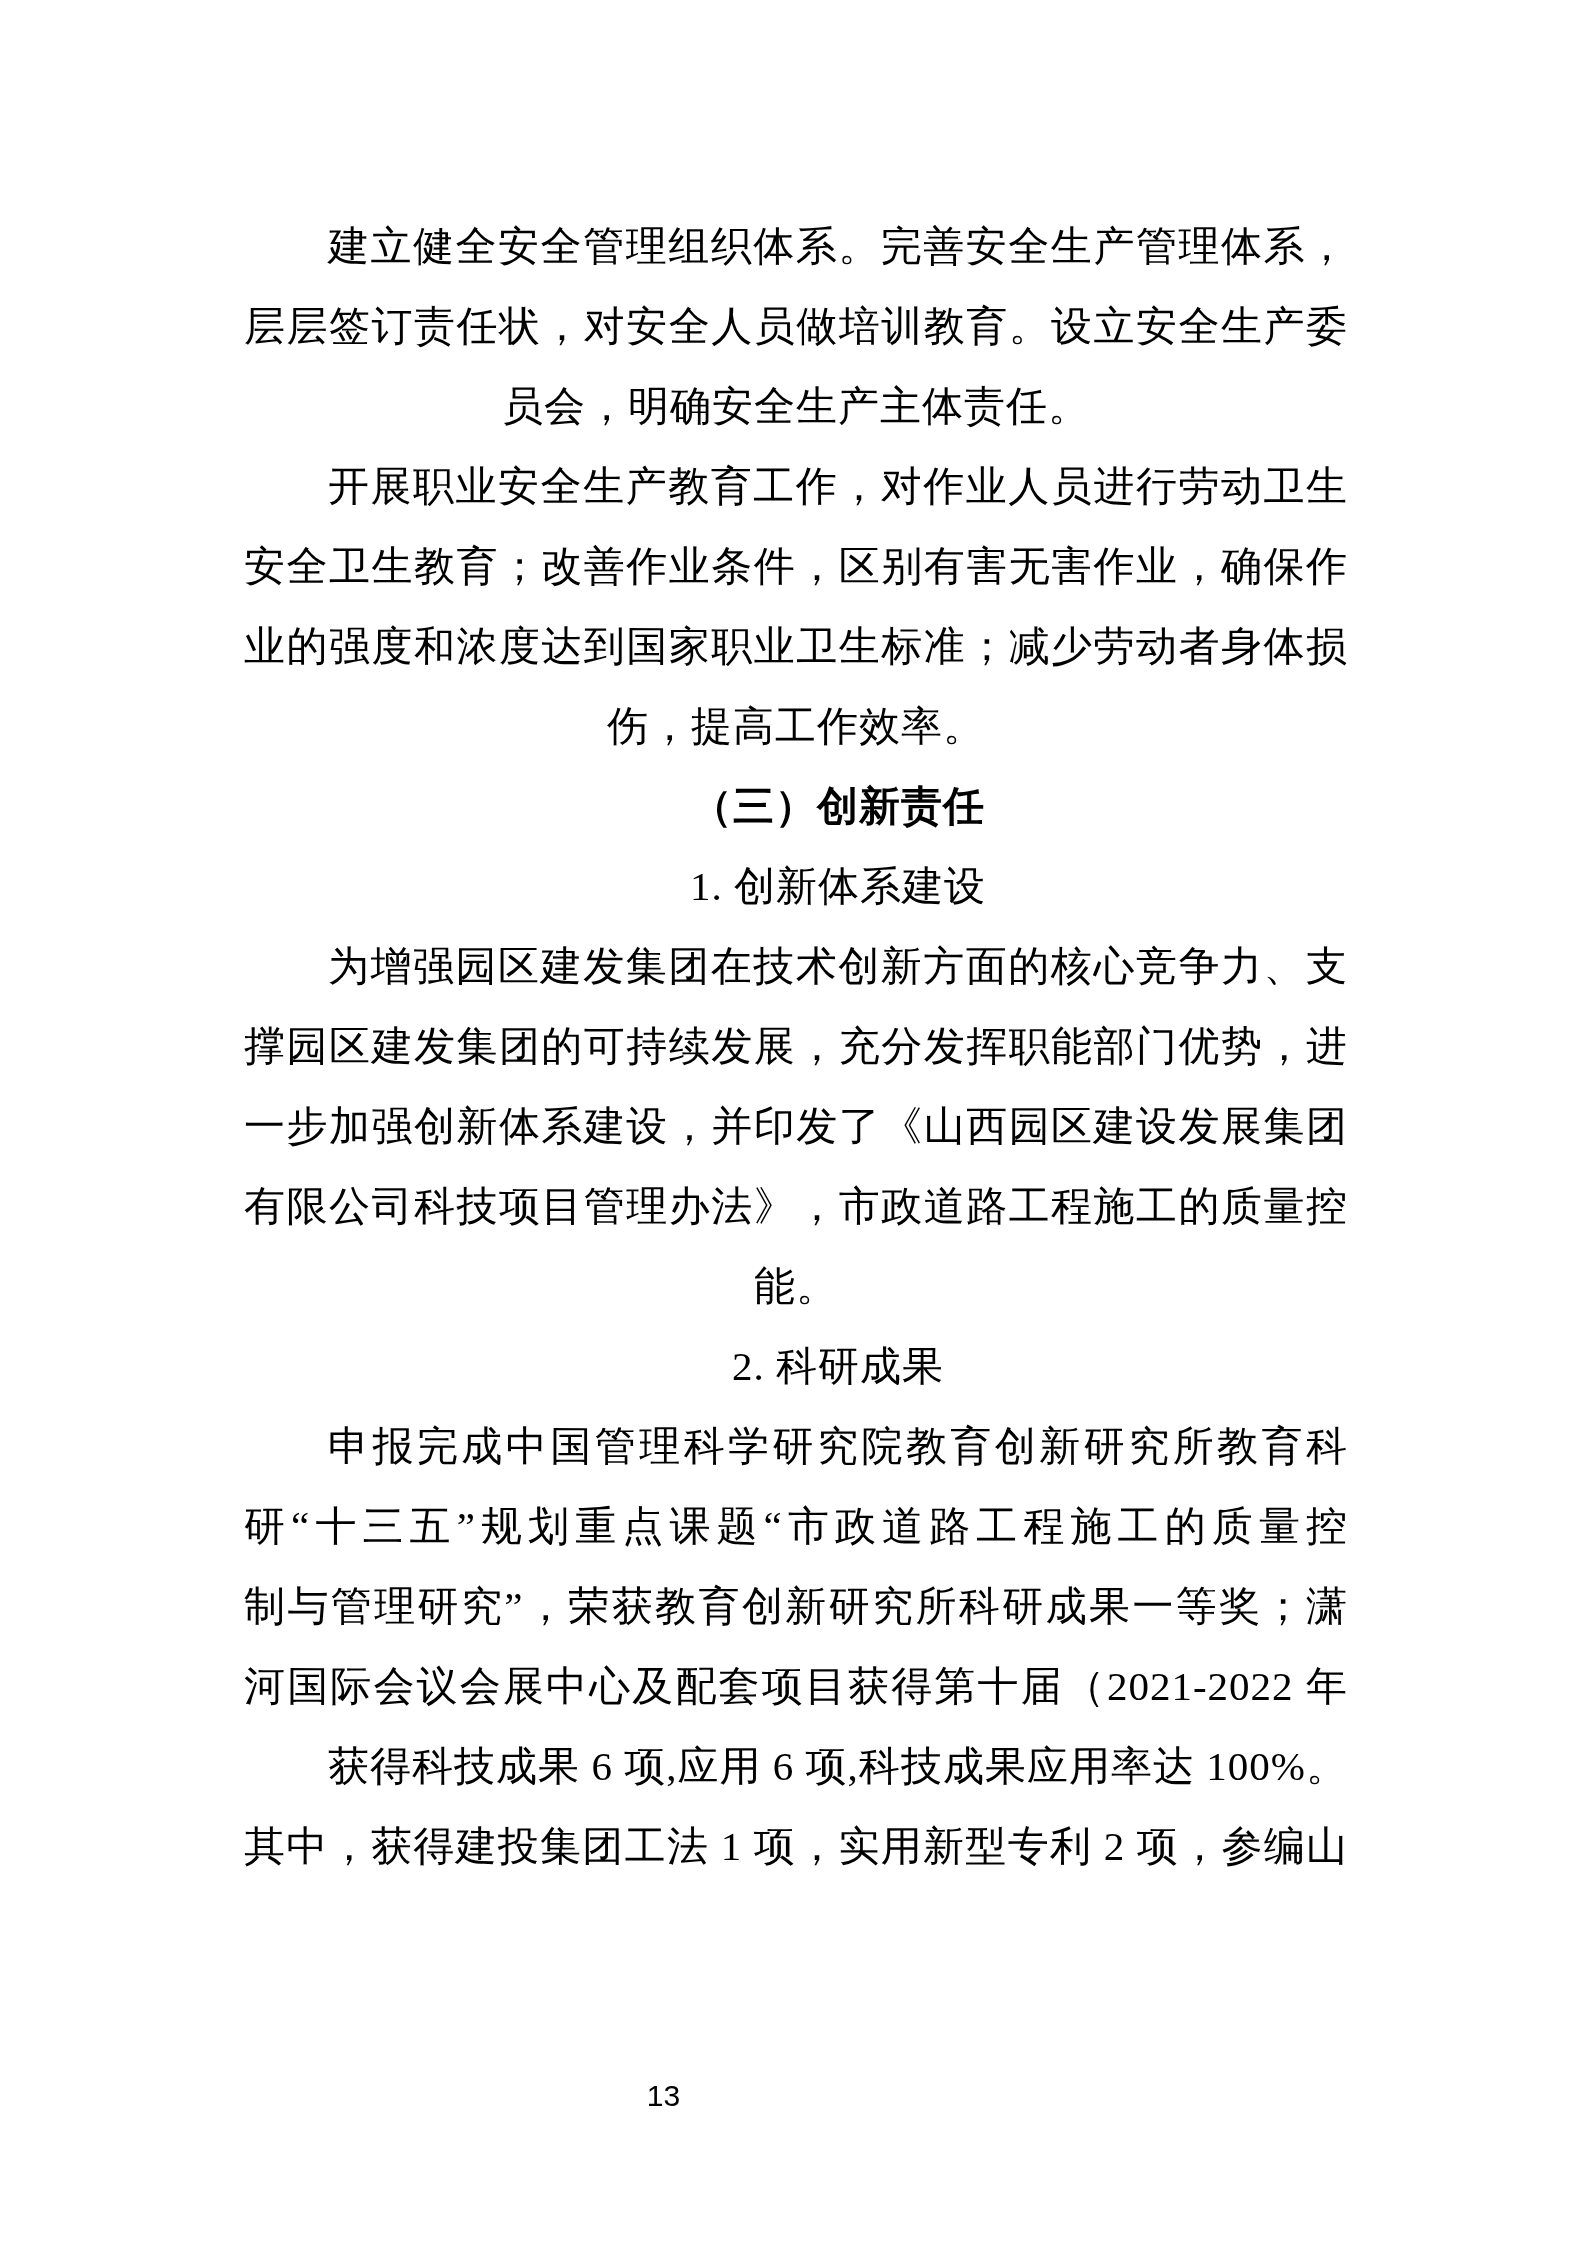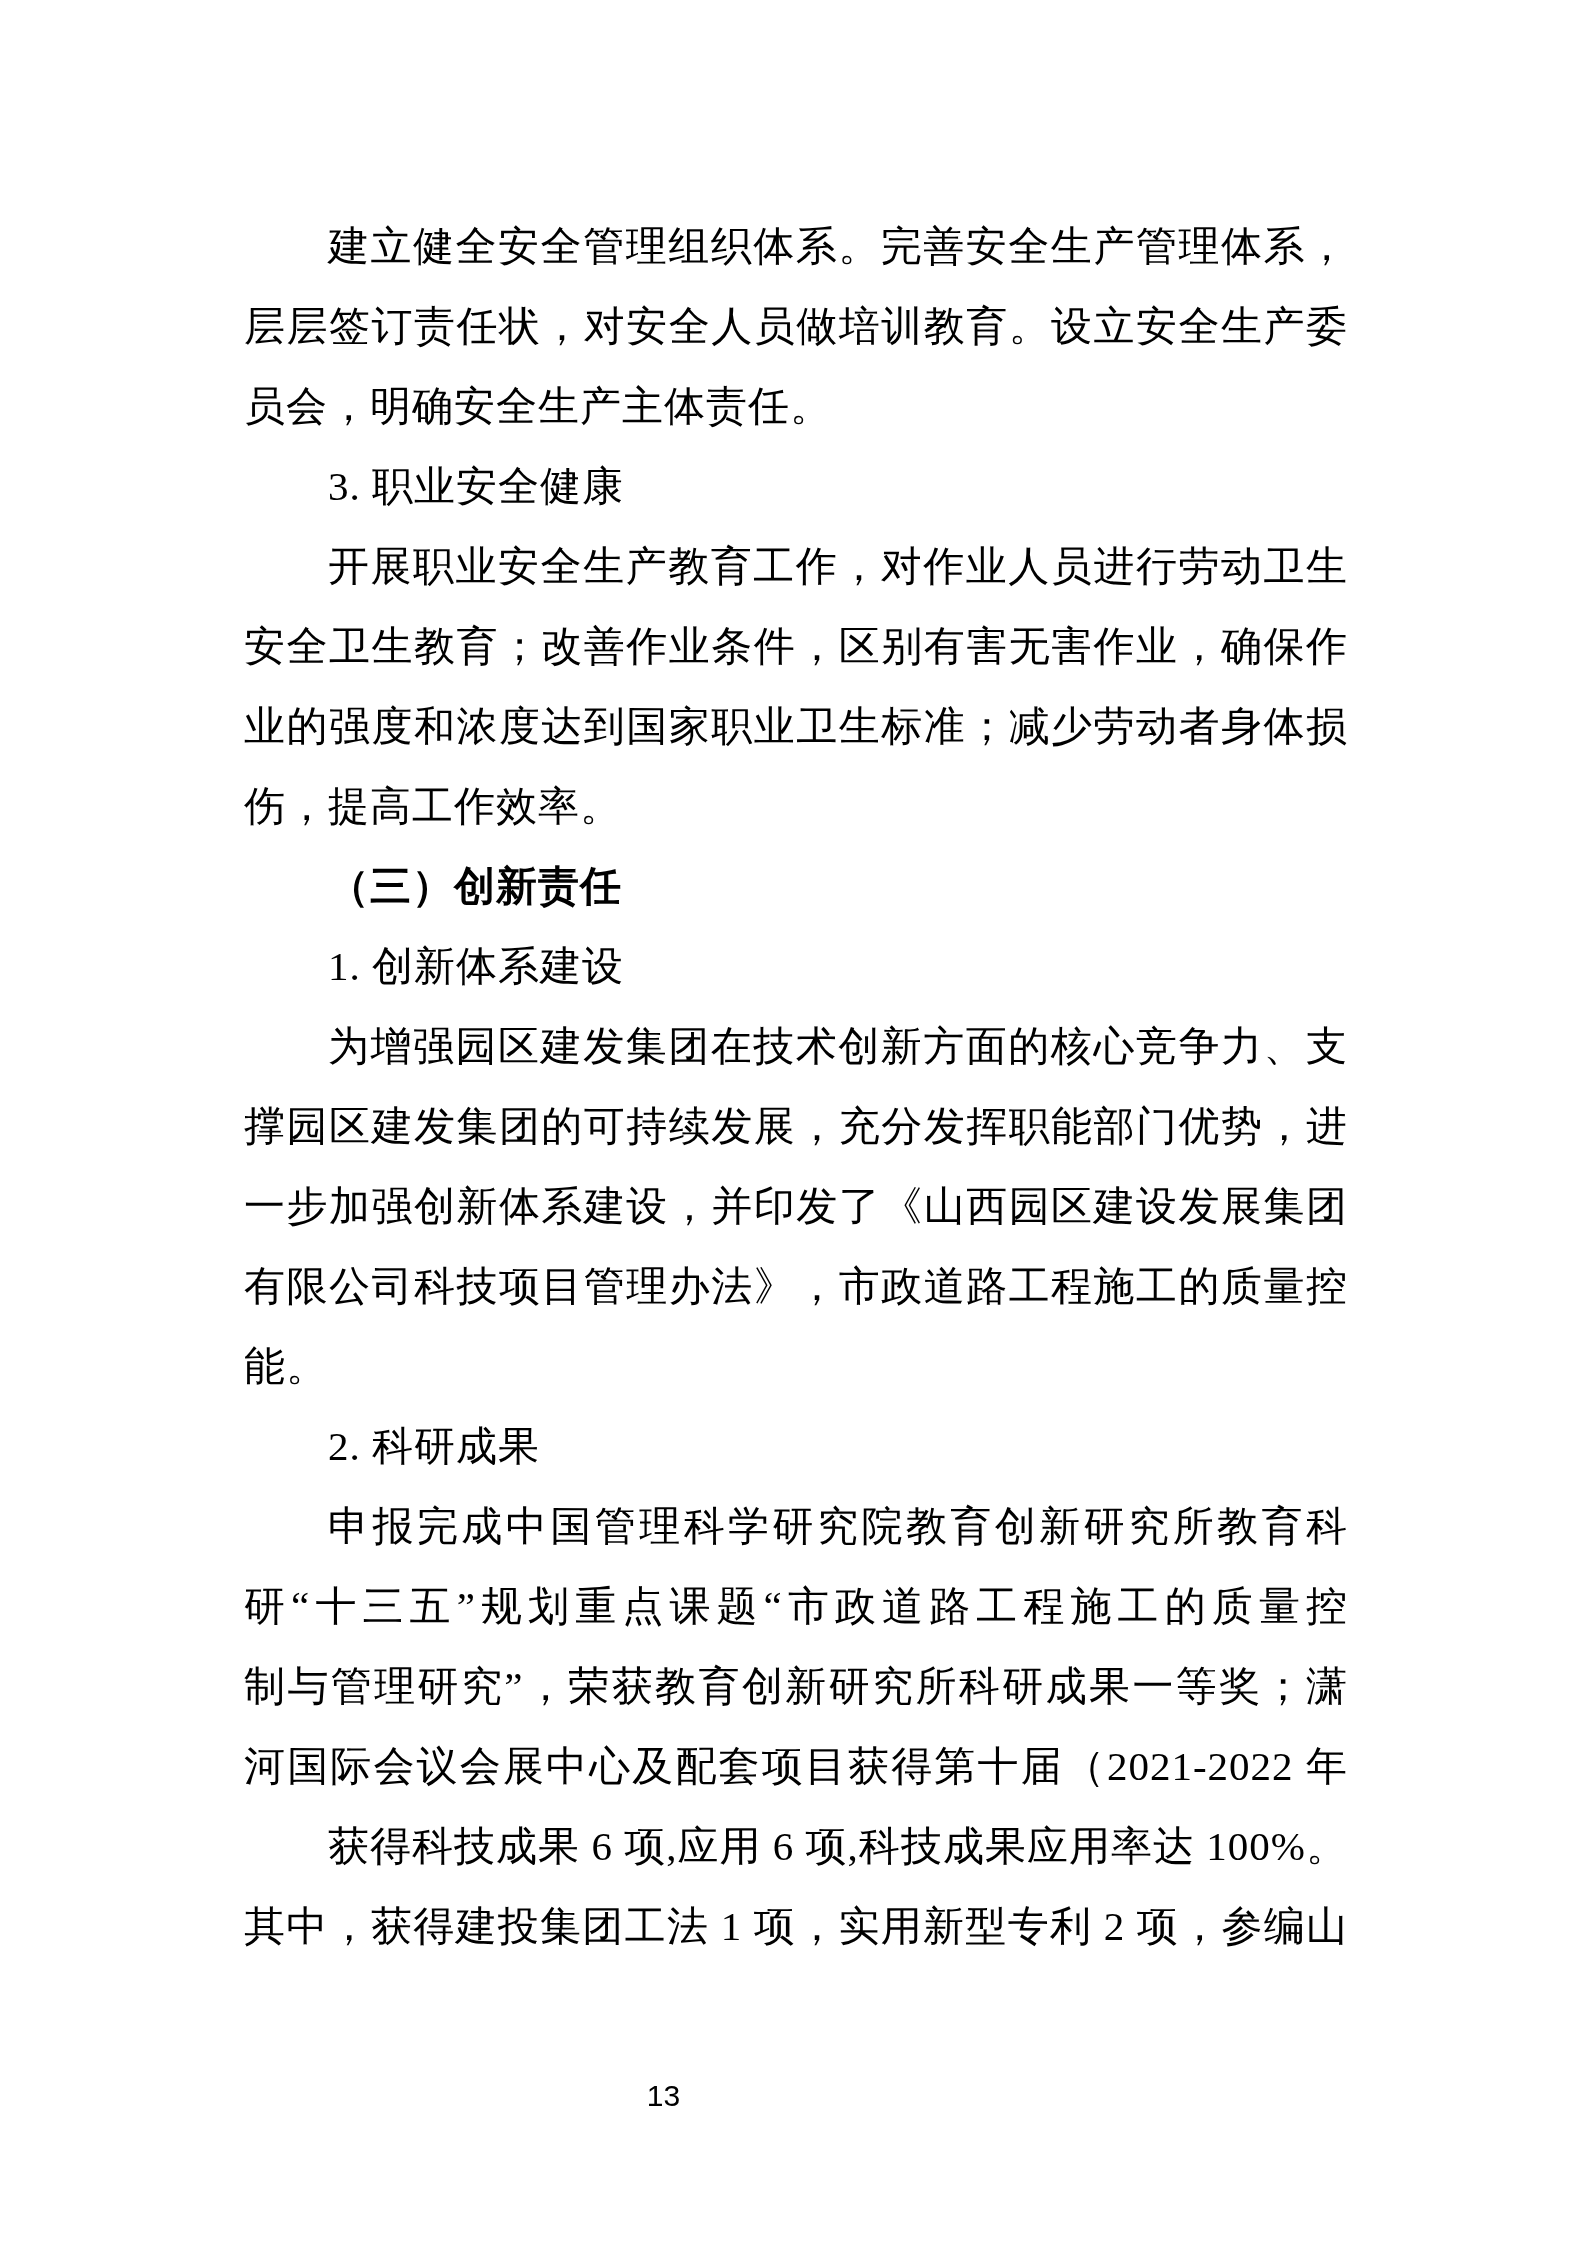--- a/index.html
+++ b/index.html
@@ -20,21 +20,21 @@
     position: absolute;
     left: 244px;
     top: 206px;
     width: 1104px;
     font-size: 41px;
     line-height: 80px;
   }
   .line {
     height: 80px;
     overflow: hidden;
-    text-align: left;
+    text-align: center;
     letter-spacing: 1px;
   }
   
   .fill {
     text-align: justify;
     text-align-last: justify;
     text-justify: inter-character;
   }
   
   .indent {
@@ -57,21 +57,20 @@
 </style>
 </head>
 <body>
 
 <div class="page">
 
   <div class="textblock">
     <div class="line indent fill">建立健全安全管理组织体系。完善安全生产管理体系，</div>
     <div class="line fill">层层签订责任状，对安全人员做培训教育。设立安全生产委</div>
     <div class="line">员会，明确安全生产主体责任。</div>
-    <div class="line indent">3. 职业安全健康</div>
     <div class="line indent fill">开展职业安全生产教育工作，对作业人员进行劳动卫生</div>
     <div class="line fill">安全卫生教育；改善作业条件，区别有害无害作业，确保作</div>
     <div class="line fill">业的强度和浓度达到国家职业卫生标准；减少劳动者身体损</div>
     <div class="line">伤，提高工作效率。</div>
     <div class="line indent bold">（三）创新责任</div>
     <div class="line indent">1. 创新体系建设</div>
     <div class="line indent fill">为增强园区建发集团在技术创新方面的核心竞争力、支</div>
     <div class="line fill">撑园区建发集团的可持续发展，充分发挥职能部门优势，进</div>
     <div class="line fill">一步加强创新体系建设，并印发了《山西园区建设发展集团</div>
     <div class="line fill">有限公司科技项目管理办法》，市政道路工程施工的质量控</div>

